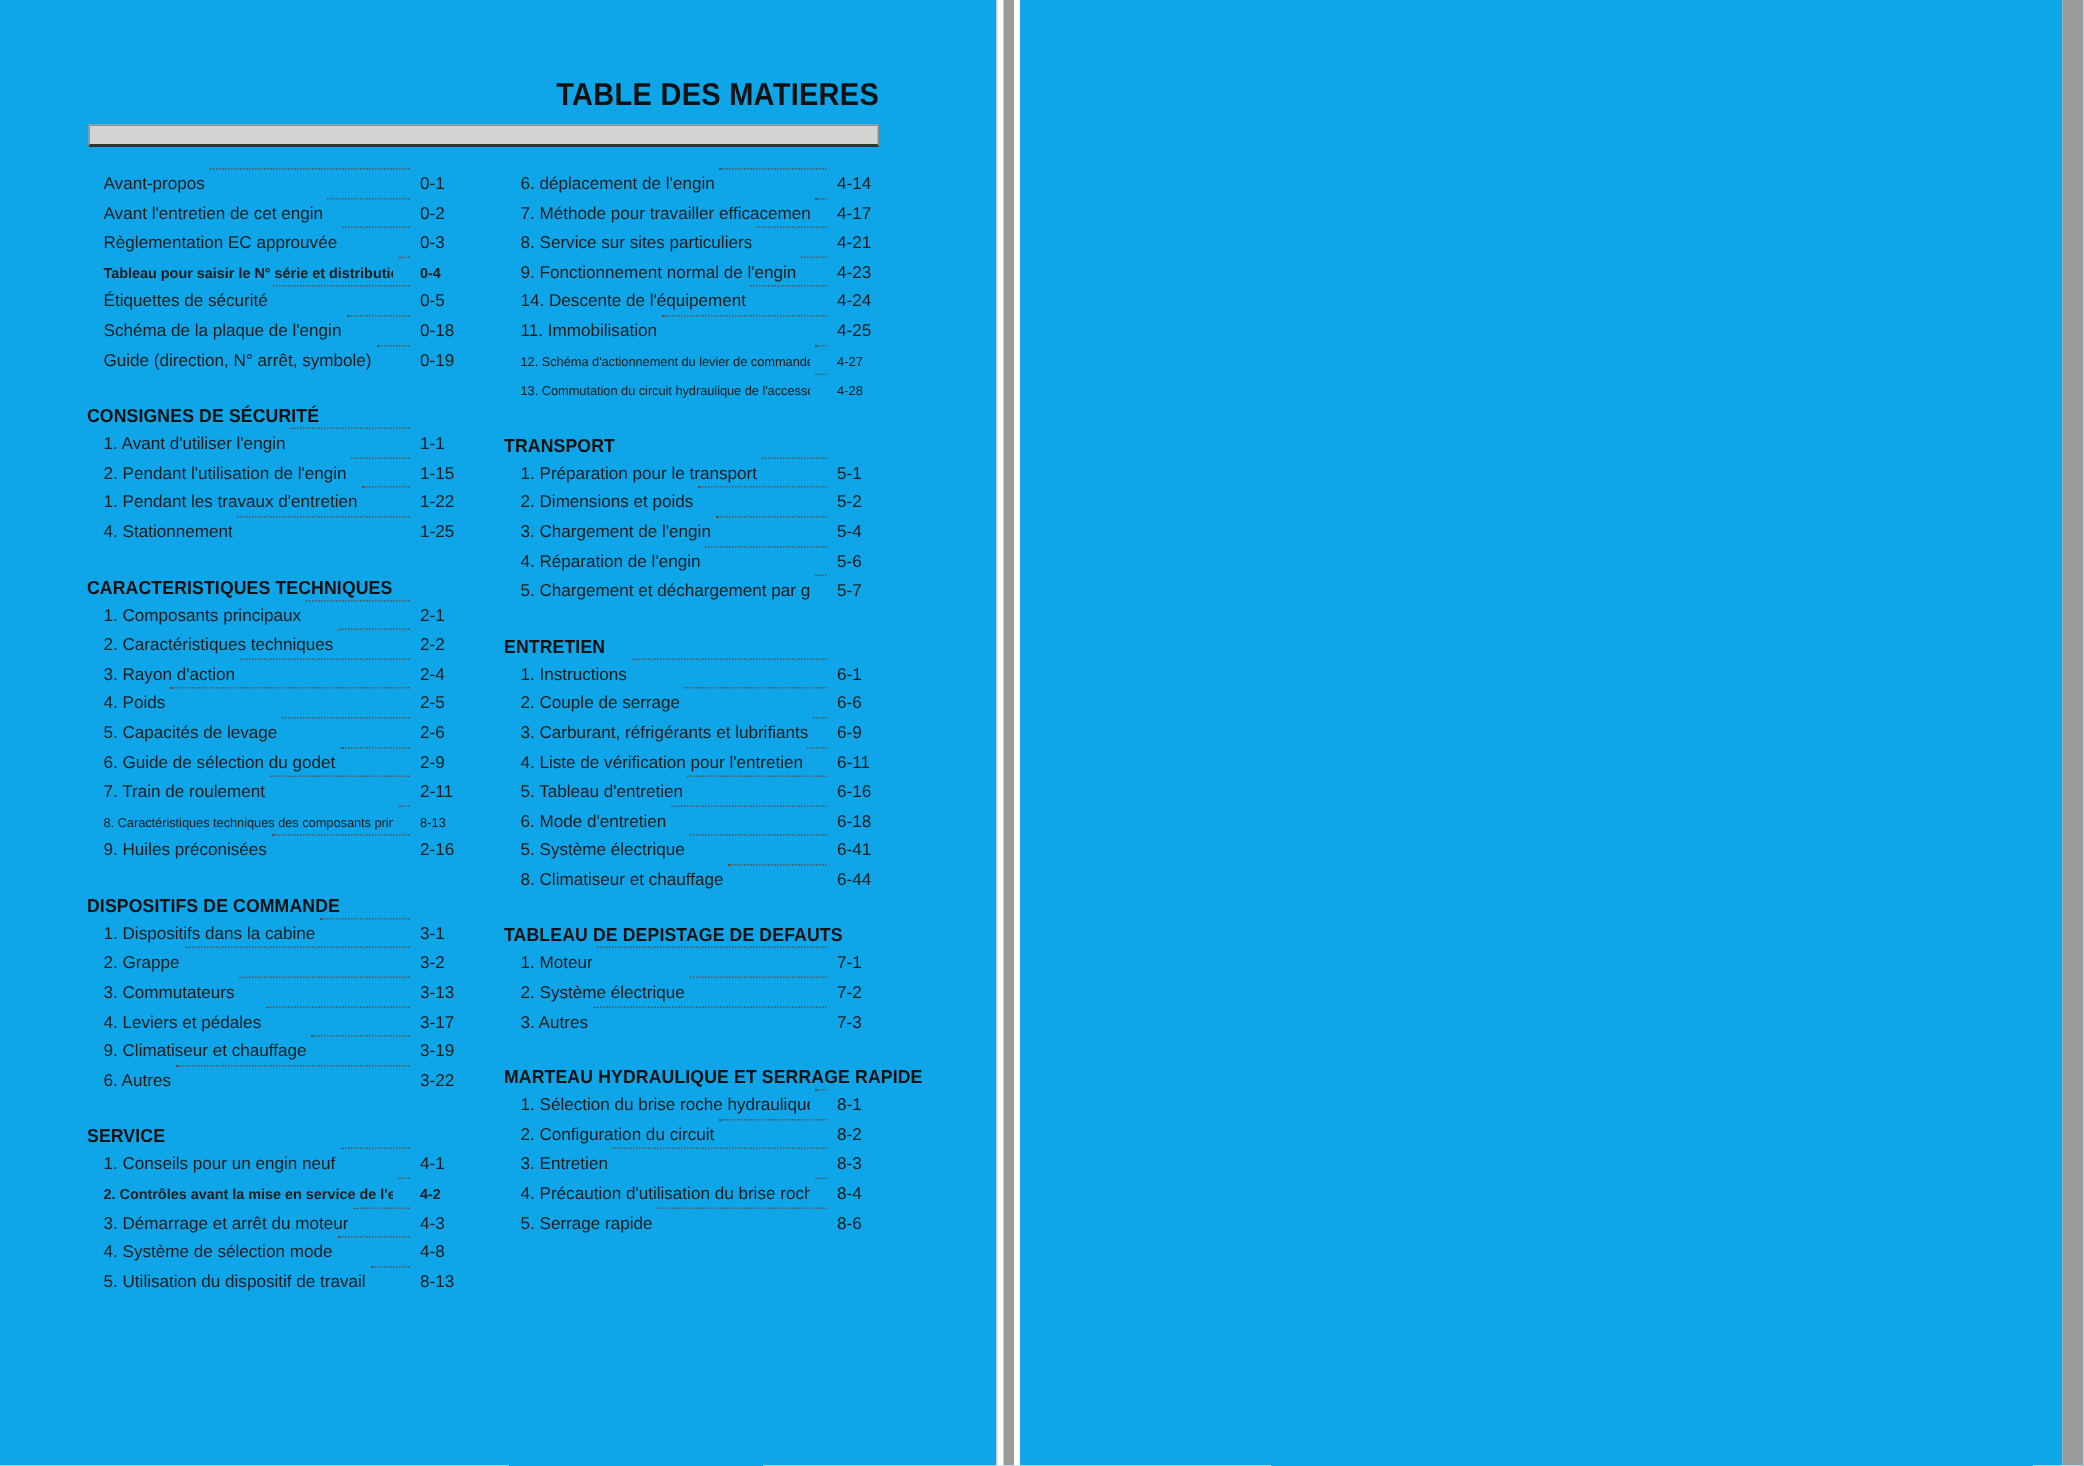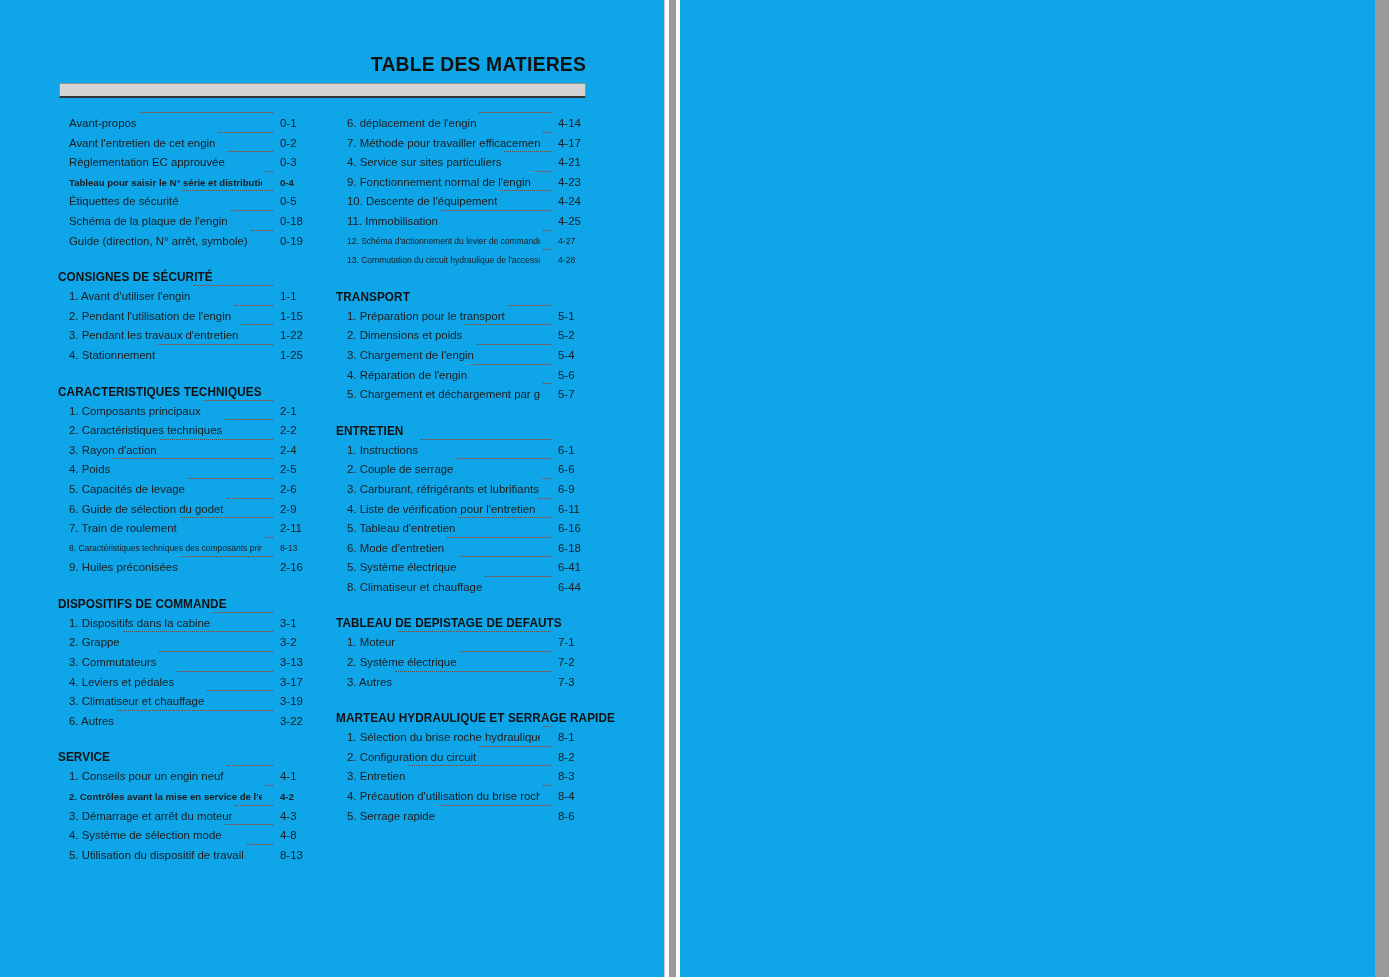--- a/index.html
+++ b/index.html
@@ -202,21 +202,21 @@
             <span class="lbl">1. Avant d'utiliser l'engin</span>
             <span class="dots"></span>
             <span class="pg">1-1</span>
           </div>
           <div class="entry indent">
             <span class="lbl">2. Pendant l'utilisation de l'engin</span>
             <span class="dots"></span>
             <span class="pg">1-15</span>
           </div>
           <div class="entry indent">
-            <span class="lbl">3. Pendant les travaux d'entretien</span>
+            <span class="lbl">1. Pendant les travaux d'entretien</span>
             <span class="dots"></span>
             <span class="pg">1-22</span>
           </div>
           <div class="entry indent">
             <span class="lbl">4. Stationnement</span>
             <span class="dots"></span>
             <span class="pg">1-25</span>
           </div>
           <div class="sec-gap"></div>
           <div class="sec-head">CARACTERISTIQUES TECHNIQUES</div>
@@ -281,21 +281,21 @@
             <span class="lbl">3. Commutateurs</span>
             <span class="dots"></span>
             <span class="pg">3-13</span>
           </div>
           <div class="entry indent">
             <span class="lbl">4. Leviers et pédales</span>
             <span class="dots"></span>
             <span class="pg">3-17</span>
           </div>
           <div class="entry indent">
-            <span class="lbl">3. Climatiseur et chauffage</span>
+            <span class="lbl">9. Climatiseur et chauffage</span>
             <span class="dots"></span>
             <span class="pg">3-19</span>
           </div>
           <div class="entry indent">
             <span class="lbl">6. Autres</span>
             <span class="dots"></span>
             <span class="pg">3-22</span>
           </div>
           <div class="sec-gap"></div>
           <div class="sec-head">SERVICE</div>
@@ -330,31 +330,31 @@
             <span class="lbl">6. déplacement de l'engin</span>
             <span class="dots"></span>
             <span class="pg">4-14</span>
           </div>
           <div class="entry indent">
             <span class="lbl">7. Méthode pour travailler efficacement</span>
             <span class="dots"></span>
             <span class="pg">4-17</span>
           </div>
           <div class="entry indent">
-            <span class="lbl">4. Service sur sites particuliers</span>
+            <span class="lbl">8. Service sur sites particuliers</span>
             <span class="dots"></span>
             <span class="pg">4-21</span>
           </div>
           <div class="entry indent">
             <span class="lbl">9. Fonctionnement normal de l'engin</span>
             <span class="dots"></span>
             <span class="pg">4-23</span>
           </div>
           <div class="entry indent">
-            <span class="lbl">10. Descente de l'équipement</span>
+            <span class="lbl">14. Descente de l'équipement</span>
             <span class="dots"></span>
             <span class="pg">4-24</span>
           </div>
           <div class="entry indent">
             <span class="lbl">11. Immobilisation</span>
             <span class="dots"></span>
             <span class="pg">4-25</span>
           </div>
           <div class="entry indent tiny">
             <span class="lbl">12. Schéma d'actionnement du levier de commande</span>

